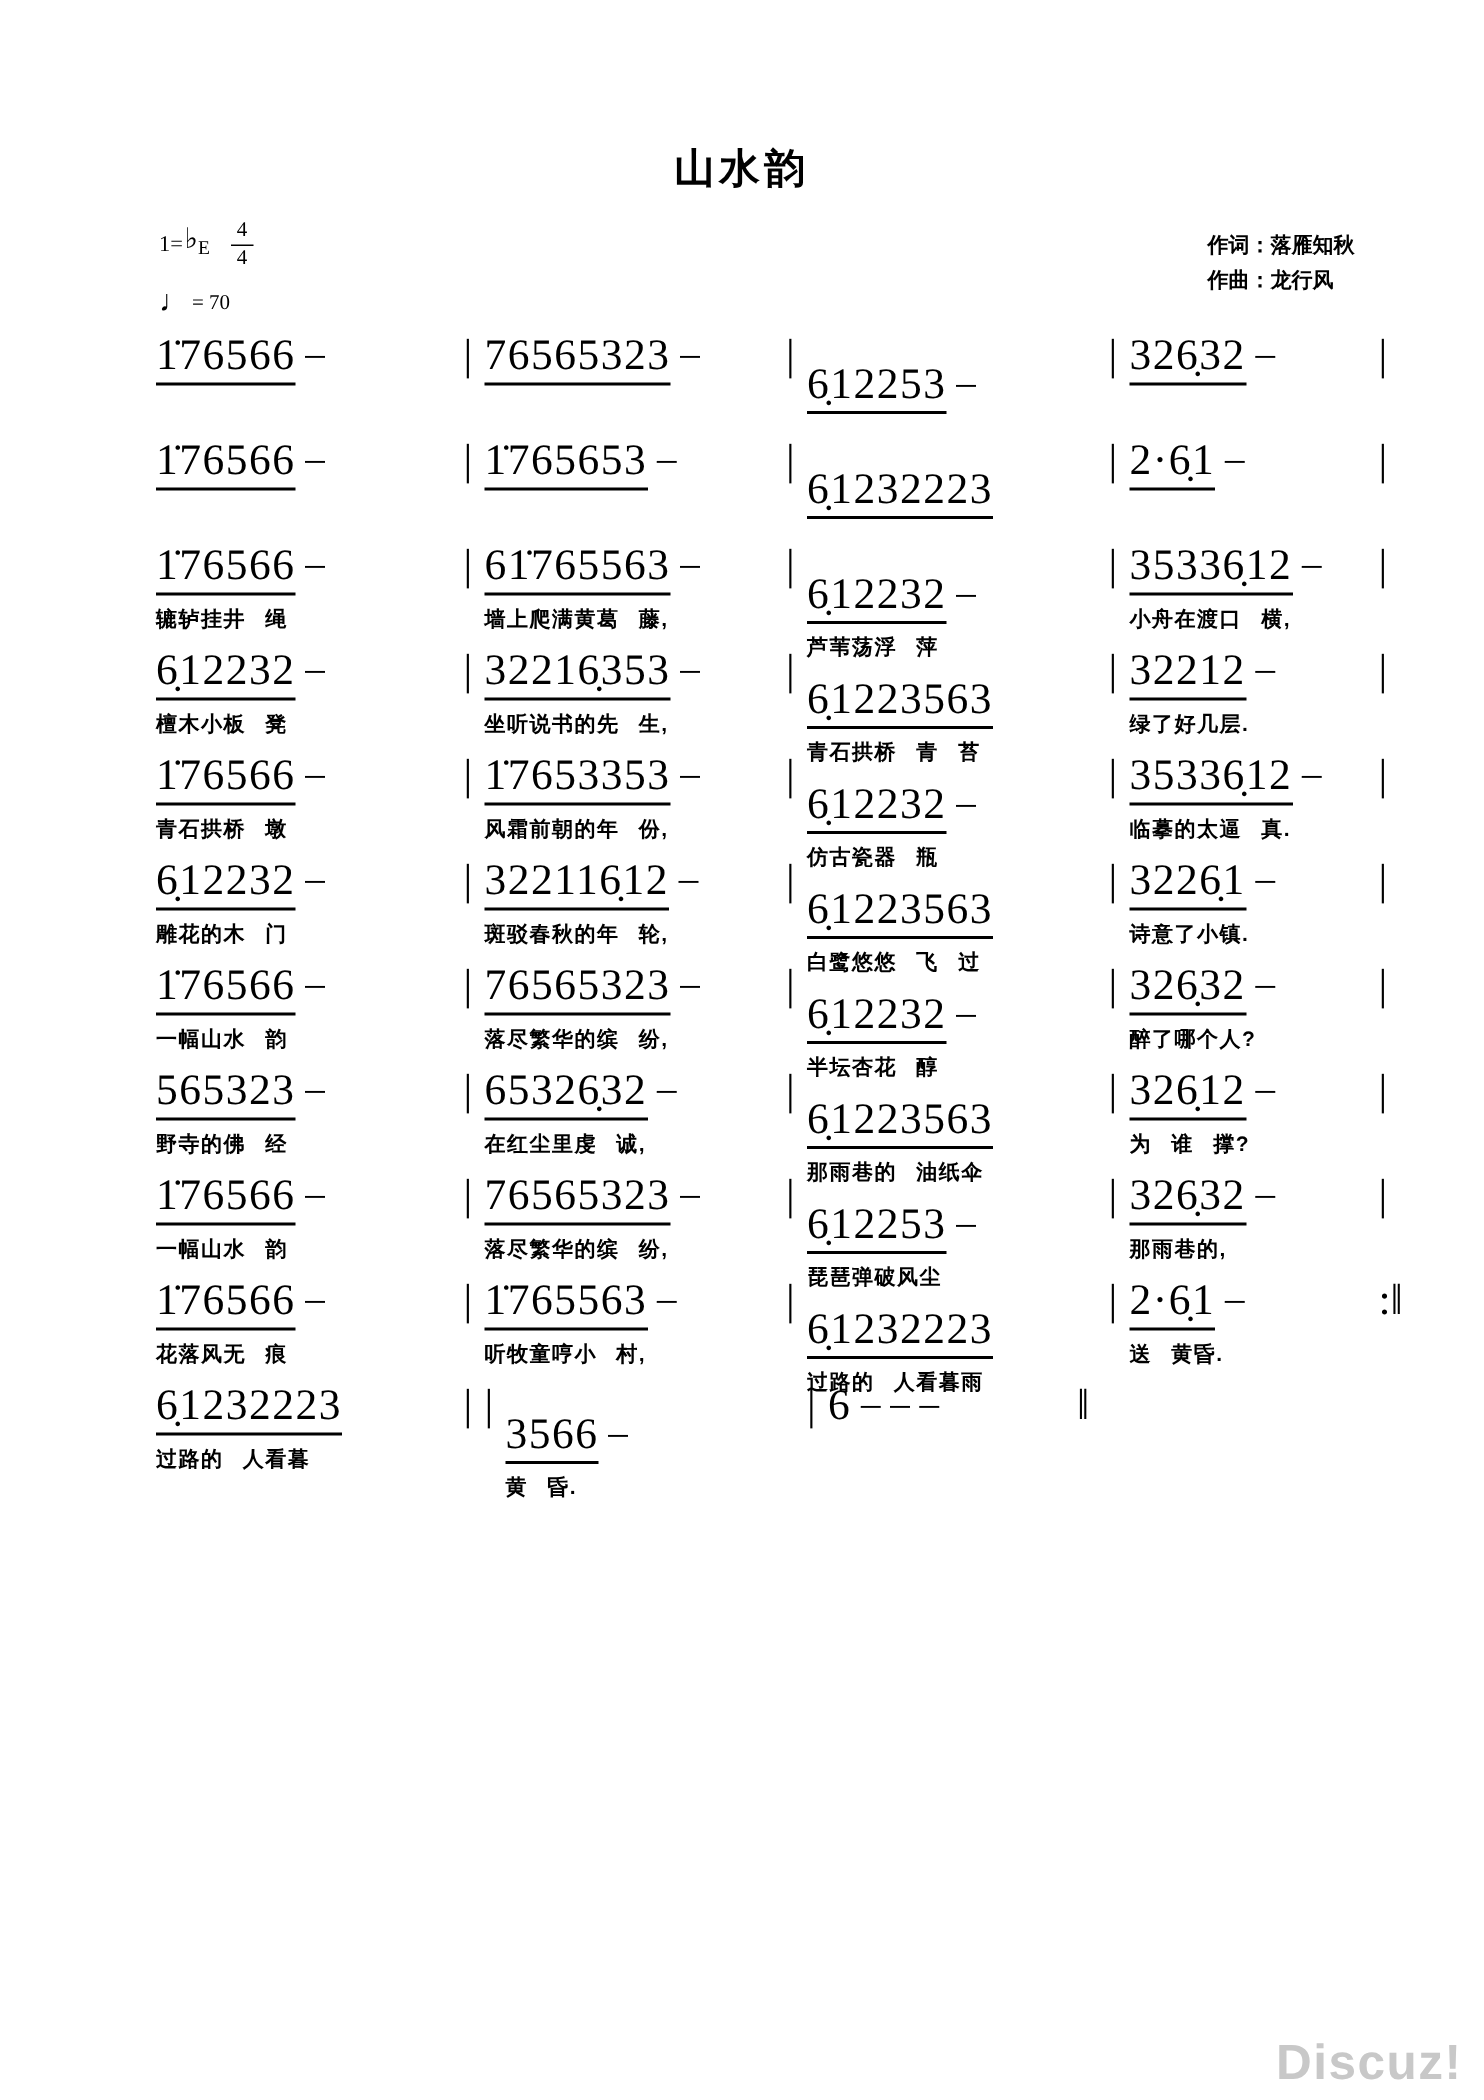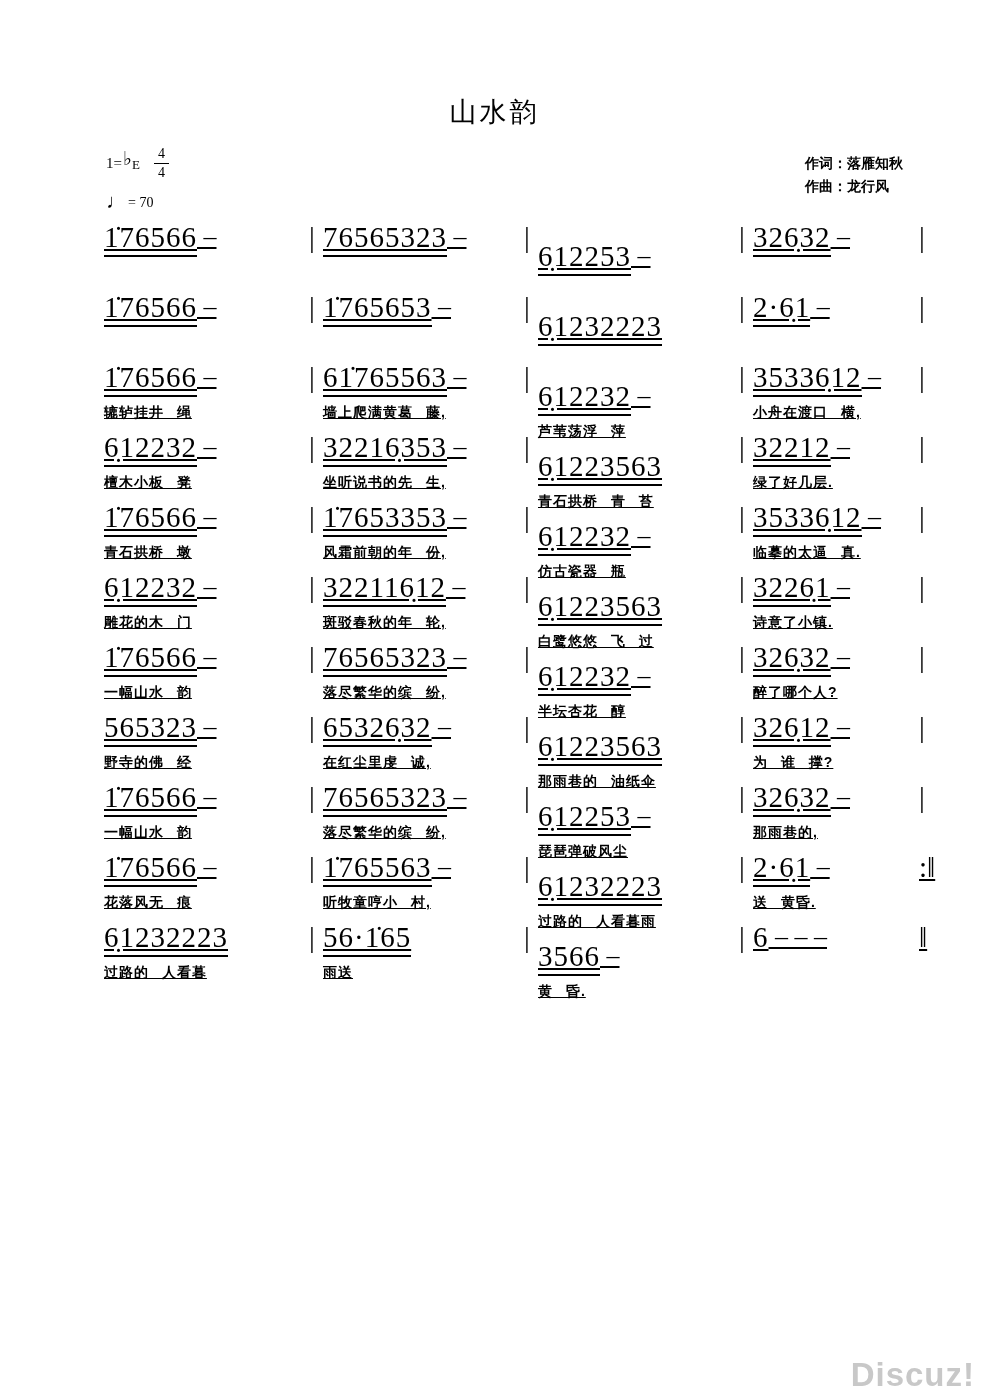--- a/index.html
+++ b/index.html
@@ -1,33 +1,33 @@
 <!DOCTYPE html>
 <html><head>
 <meta charset="utf-8">
 <style>
   html,body{margin:0;padding:0;background:#fff;}
   .page{position:relative;width:989px;height:1400px;background:#ffffff;overflow:hidden;
         color:#000;font-family:"Liberation Serif",serif;}
   .title{position:absolute;top:94px;left:0;width:100%;margin:0;text-align:center;
-         font-size:27px;font-weight:400;letter-spacing:3px;
+         font-size:27px;font-weight:700;letter-spacing:3px;
          font-family:"Liberation Sans",sans-serif;}
   .credits{position:absolute;top:152px;right:86px;text-align:left;font-size:14px;
            font-weight:bold;line-height:1.65;font-family:"Liberation Sans",sans-serif;}
   .keyblock{position:absolute;top:146px;left:106px;}
   .keysig{display:flex;align-items:center;font-size:15px;}
   .flat{font-size:19px;position:relative;top:-5px;margin-left:1px;}
   .keyletter{font-size:13px;position:relative;top:1px;}
   .frac{display:inline-block;margin-left:14px;text-align:center;font-size:14px;line-height:1.15;}
   .frac .num{display:block;border-bottom:1px solid #000;padding:0 4px 1px;}
   .frac .den{display:block;padding-top:1px;}
   .tempo{margin-top:8px;font-size:14px;}
   .qnote{font-size:20px;position:relative;top:1px;margin-right:2px;}
   .score{position:absolute;top:220px;left:104px;width:836px;}
-  .row{display:flex;align-items:flex-start;height:70px;text-decoration:underline;}
+  .row{display:flex;align-items:flex-start;height:70px;}
   .measure{display:flex;flex-direction:column;}
   .m0{width:205px;} .m1{width:201px;} .m2{width:201px;margin-top:19px;} .m3{width:166px;}
   .bar{width:14px;font-size:29px;line-height:34px;}
   .noteline{display:flex;align-items:baseline;}
   .notes{font-size:29px;line-height:34px;letter-spacing:1px;white-space:pre;}
   .beamed{border-bottom:2px solid #000;padding-bottom:1px;}
   .dashes{font-size:26px;line-height:34px;white-space:pre;position:relative;top:-2px;}
   .lyric{margin-top:7px;min-height:18px;font-size:14px;font-weight:bold;
          font-family:"Liberation Sans",sans-serif;white-space:pre;
          letter-spacing:1px;word-spacing:8px;}
@@ -401,26 +401,20 @@
         <span class="endbar">:‖</span>
       </div>
       <div class="row">
         <div class="measure m0">
           <div class="noteline">
             <span class="notes beamed">6̣1232223</span>
           </div>
           <div class="lyric">过路的 人看暮</div>
         </div>
         <span class="bar">|</span>
-        <div class="measure m1">
-          <div class="noteline">
-            <span class="notes beamed">56·1̇65</span>
-          </div>
-          <div class="lyric">雨送</div>
-        </div>
         <span class="bar">|</span>
         <div class="measure m2">
           <div class="noteline">
             <span class="notes beamed">3566</span>
             <span class="dashes"> –</span>
           </div>
           <div class="lyric">黄 昏.</div>
         </div>
         <span class="bar">|</span>
         <div class="measure m3">

